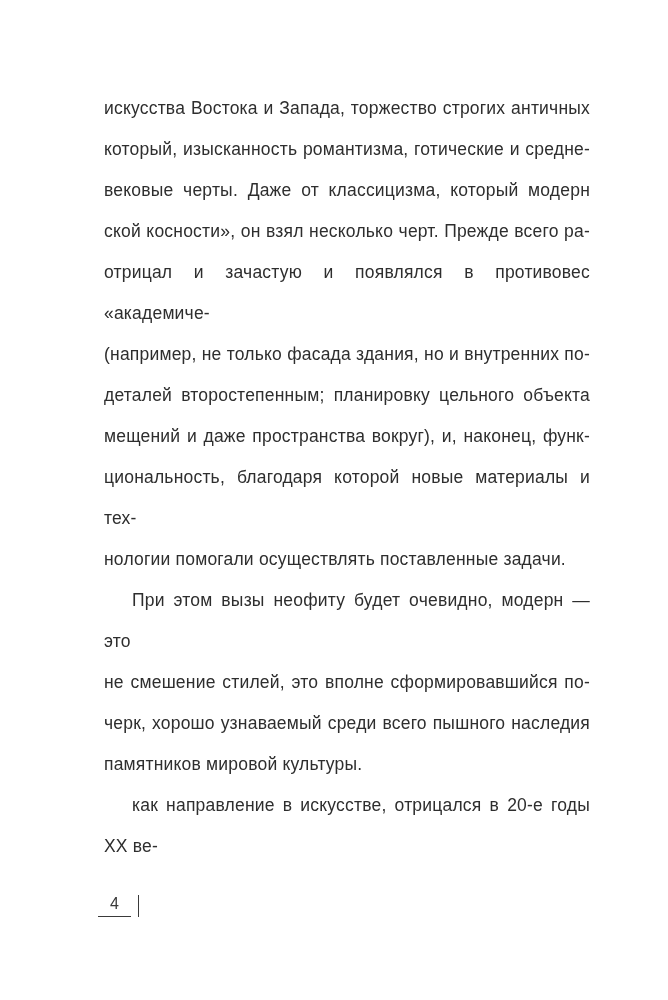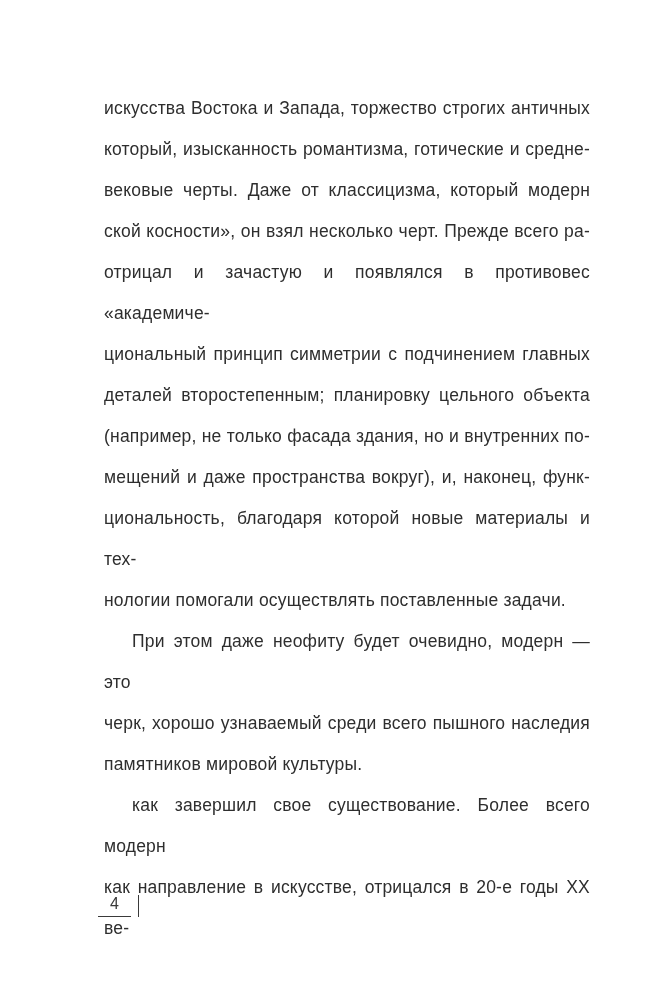--- a/index.html
+++ b/index.html
@@ -65,34 +65,33 @@
 <body>
 
 <div class="page">
   <div class="text-block">
       <div class="paragraph">
         <div class="line">искусства Востока и Запада, торжество строгих античных</div>
         <div class="line">который, изысканность романтизма, готические и средне-</div>
         <div class="line">вековые черты. Даже от классицизма, который модерн</div>
         <div class="line">ской косности», он взял несколько черт. Прежде всего ра-</div>
         <div class="line">отрицал и зачастую и появлялся в противовес «академиче-</div>
-        <div class="line">циональный принцип симметрии с подчинением главных</div>
+        <div class="line">(например, не только фасада здания, но и внутренних по-</div>
         <div class="line">деталей второстепенным; планировку цельного объекта</div>
-        <div class="line">(например, не только фасада здания, но и внутренних по-</div>
         <div class="line">мещений и даже пространства вокруг), и, наконец, функ-</div>
         <div class="line">циональность, благодаря которой новые материалы и тех-</div>
         <div class="line last">нологии помогали осуществлять поставленные задачи.</div>
       </div>
       <div class="paragraph indent">
-        <div class="line">При этом даже неофиту будет очевидно, модерн — это</div>
+        <div class="line">При этом вызы неофиту будет очевидно, модерн — это</div>
+        <div class="line">не смешение стилей, это вполне сформировавшийся по-</div>
         <div class="line">черк, хорошо узнаваемый среди всего пышного наследия</div>
         <div class="line last">памятников мировой культуры.</div>
       </div>
       <div class="paragraph indent">
-        <div class="line">как завершил свое существование. Более всего модерн</div>
         <div class="line last">как направление в искусстве, отрицался в 20-е годы XX ве-</div>
       </div>
     </div>
   <div class="footer">
     <span class="page-number">4</span>
     <span class="footer-rule"></span>
   </div>
 </div>
 
 </body></html>

